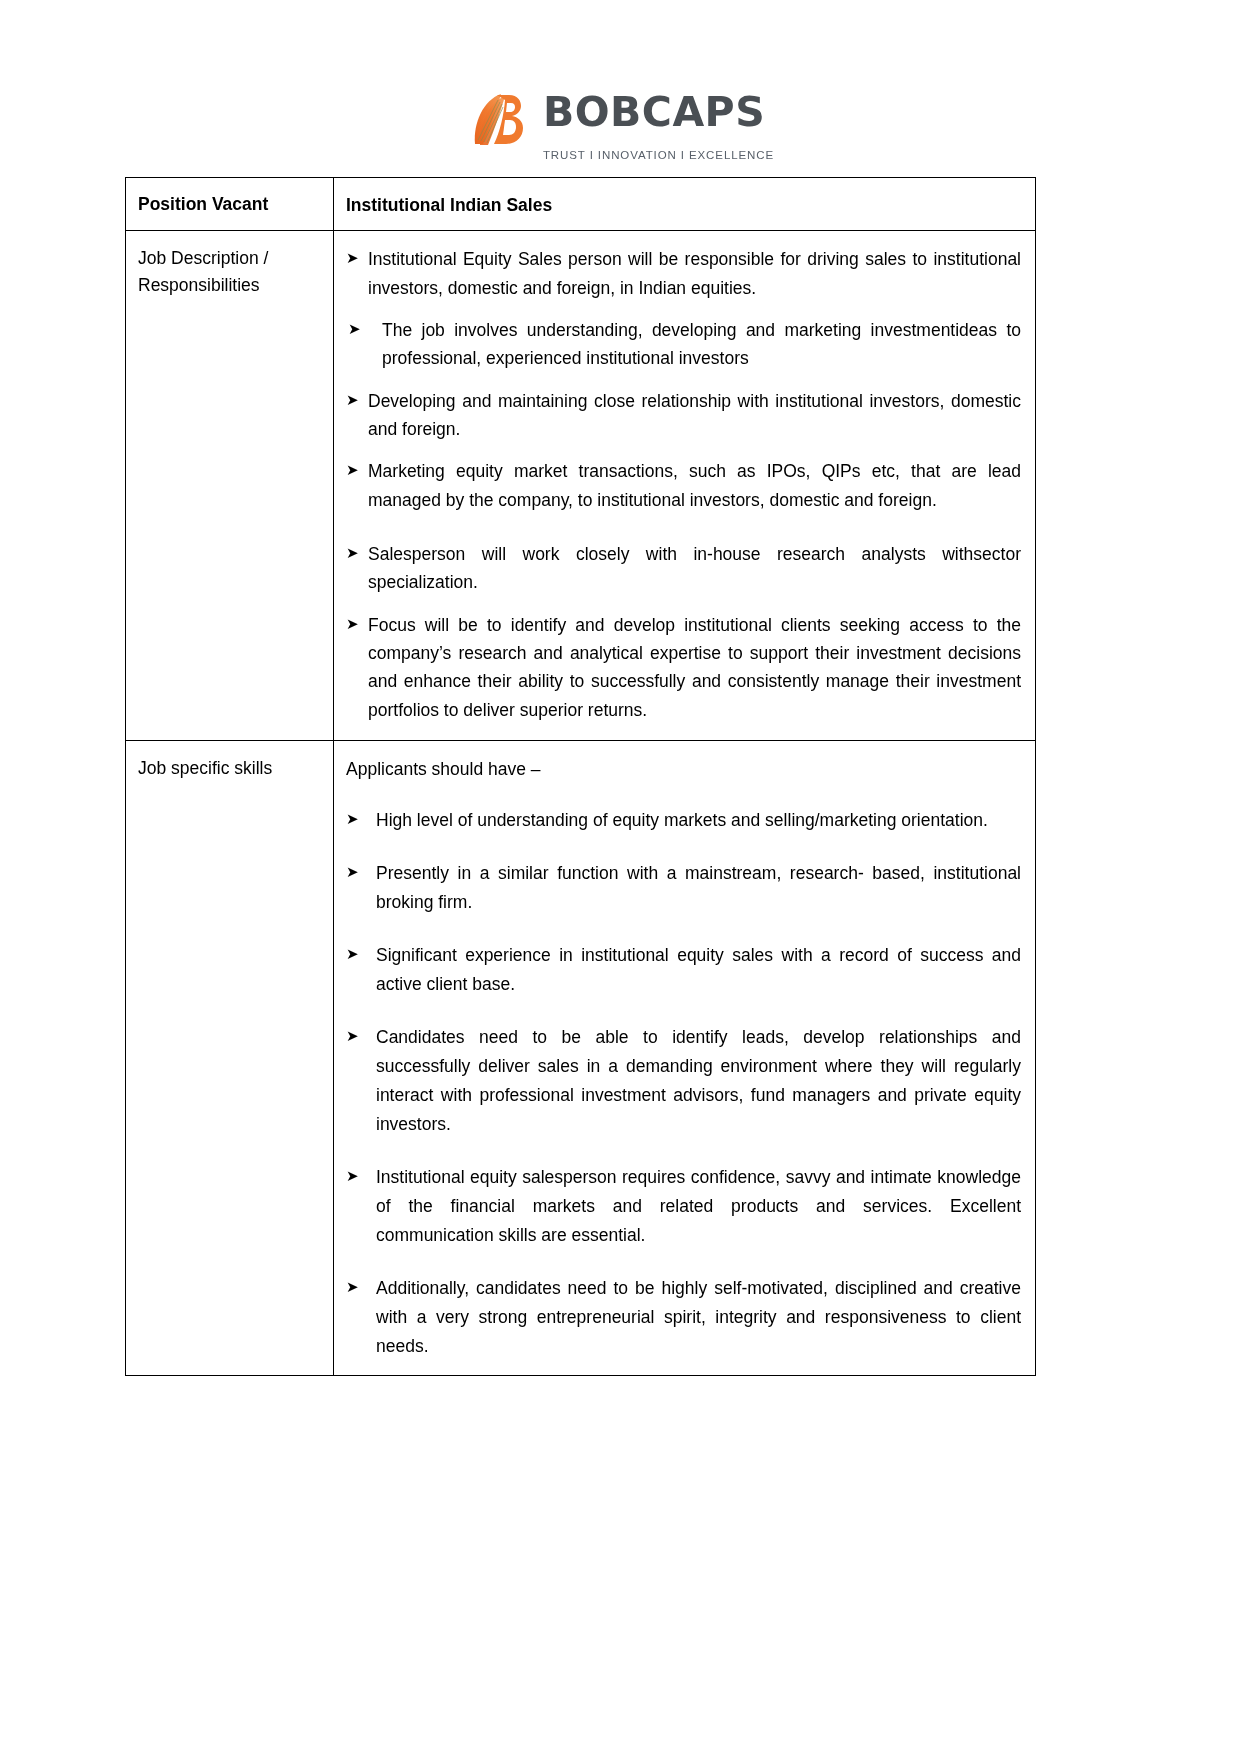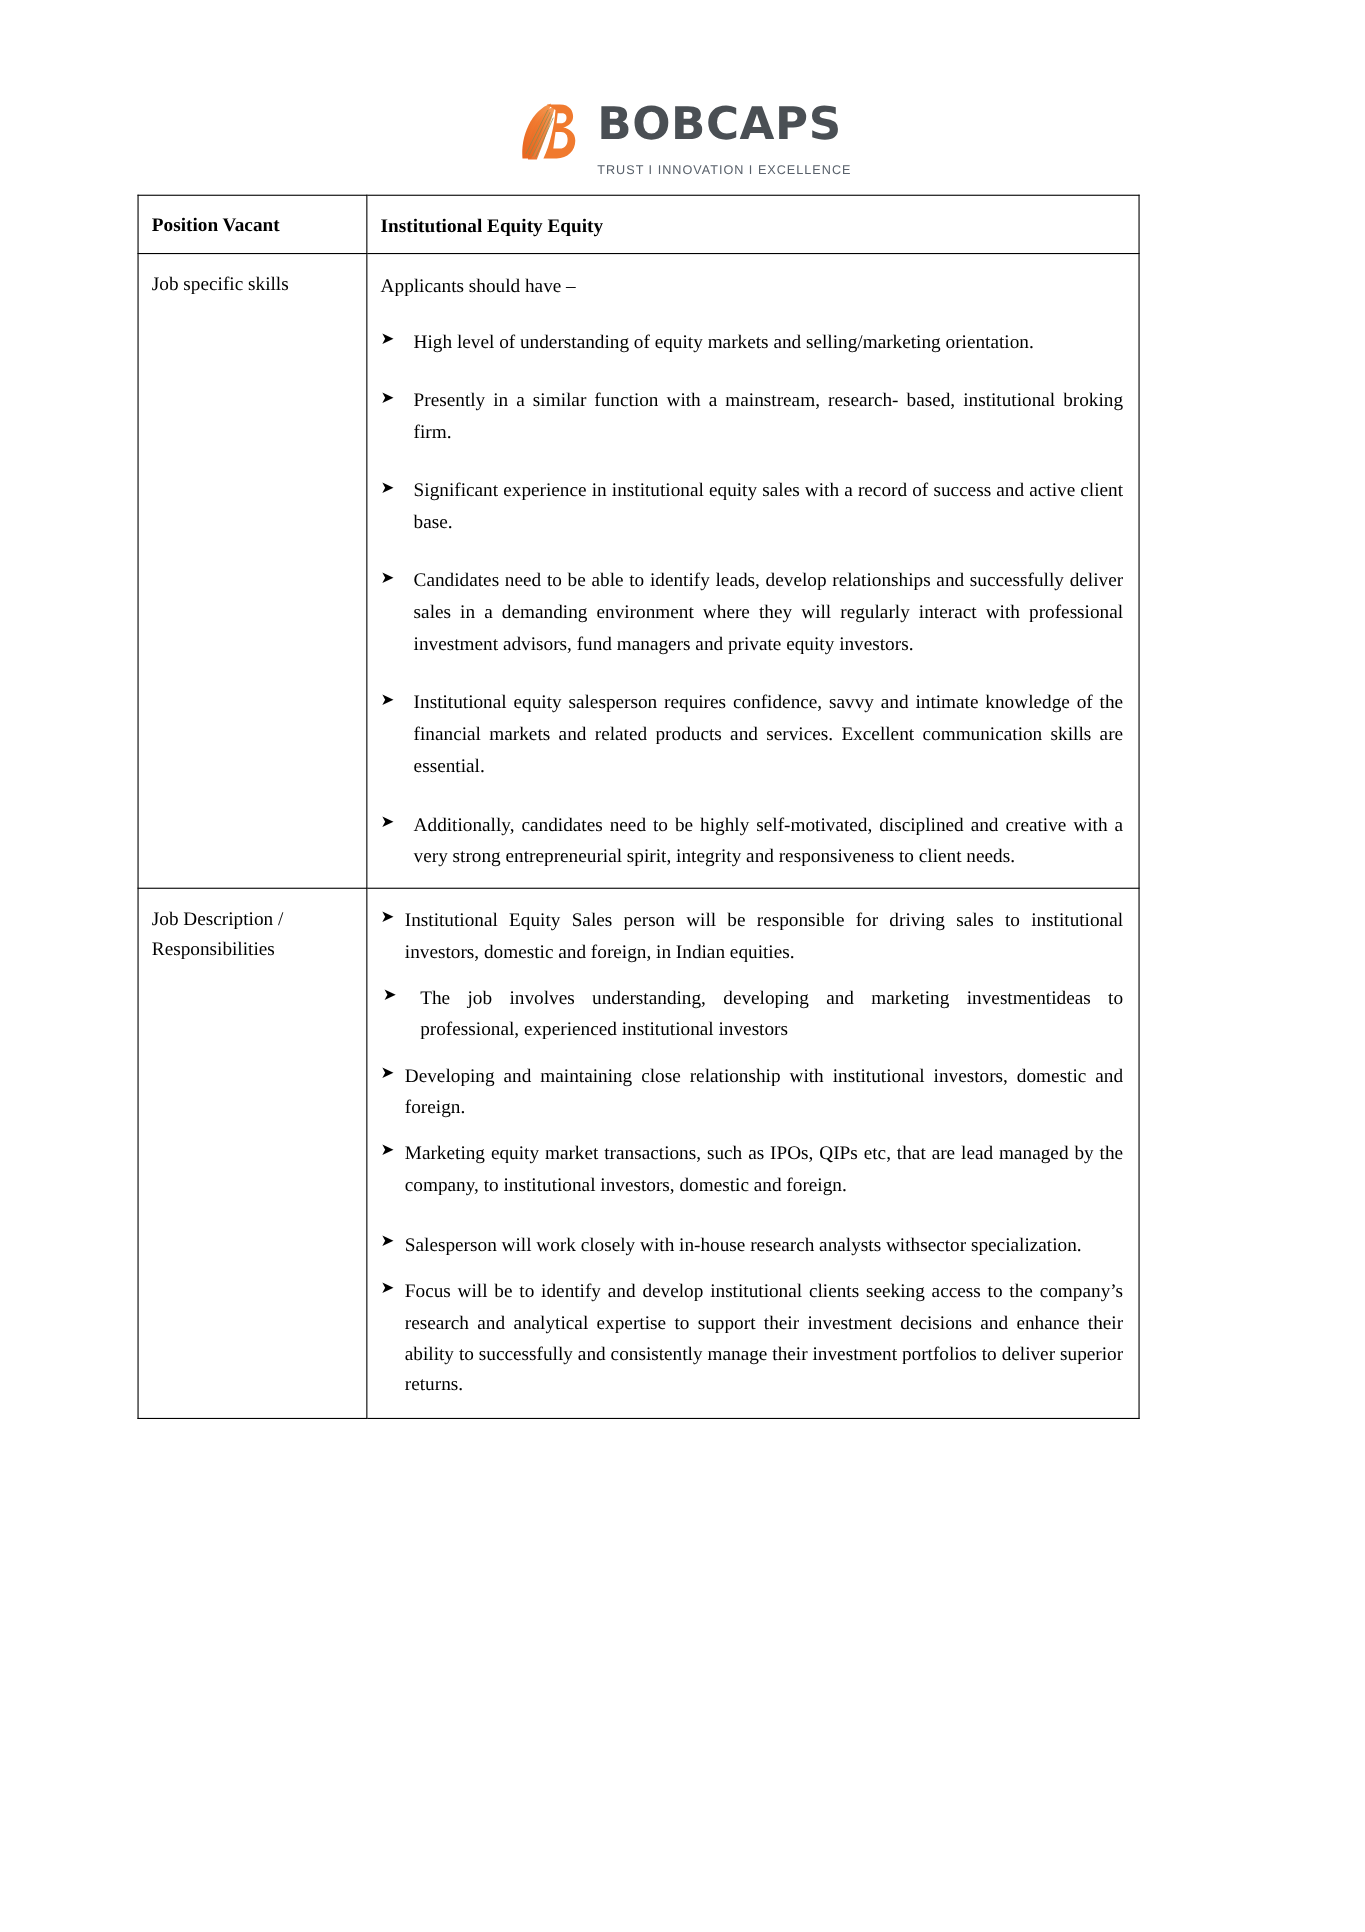--- a/index.html
+++ b/index.html
@@ -64,21 +64,20 @@
     margin-top: 16px;
     font-family: "Liberation Sans", sans-serif;
   }
 
   
   .jd-table {
     border-collapse: collapse;
     width: 910px;
     margin: 0 0 0 125px;
     table-layout: fixed;
-    font-family: Liberation Serif, serif;
   }
   .jd-table td {
     border: 1.6px solid #000000;
     vertical-align: top;
     padding: 0;
   }
   .col-label {
     width: 208px;
   }
   .col-value {
@@ -218,21 +217,57 @@
       <col class="col-label">
       <col class="col-value">
     </colgroup>
     <tbody>
 
       <tr class="header-row">
         <td>
           <div class="cell-label bold">Position Vacant</div>
         </td>
         <td>
-          <div class="cell-value bold">Institutional Equity Equity</div>
+          <div class="cell-value bold">Institutional Indian Sales</div>
+        </td>
+      </tr>
+
+      <tr>
+        <td>
+          <div class="cell-label">Job Description / Responsibilities</div>
+        </td>
+        <td>
+          <div class="cell-value">
+            <ul class="bullets">
+              <li>
+                <span class="arrow">➤</span>
+                <span>Institutional Equity Sales person will be responsible for driving sales to institutional investors, domestic and foreign, in Indian equities.</span>
+              </li>
+              <li class="indent-arrow">
+                <span class="arrow">➤</span>
+                <span>The job involves understanding, developing and marketing investmentideas to professional, experienced institutional investors</span>
+              </li>
+              <li>
+                <span class="arrow">➤</span>
+                <span>Developing and maintaining close relationship with institutional investors, domestic and foreign.</span>
+              </li>
+              <li>
+                <span class="arrow">➤</span>
+                <span>Marketing equity market transactions, such as IPOs, QIPs etc, that are lead managed by the company, to institutional investors, domestic and foreign.</span>
+              </li>
+              <li class="gap-before">
+                <span class="arrow">➤</span>
+                <span>Salesperson will work closely with in-house research analysts withsector specialization.</span>
+              </li>
+              <li>
+                <span class="arrow">➤</span>
+                <span>Focus will be to identify and develop institutional clients seeking access to the company’s research and analytical expertise to support their investment decisions and enhance their ability to successfully and consistently manage their investment portfolios to deliver superior returns.</span>
+              </li>
+            </ul>
+          </div>
         </td>
       </tr>
 
       <tr>
         <td>
           <div class="cell-label">Job specific skills</div>
         </td>
         <td>
           <div class="cell-value">
             <p class="lead-line">Applicants should have –</p>
@@ -259,52 +294,16 @@
               </li>
               <li>
                 <span class="arrow">➤</span>
                 <span>Additionally, candidates need to be highly self-motivated, disciplined and creative with a very strong entrepreneurial spirit, integrity and responsiveness to client needs.</span>
               </li>
             </ul>
           </div>
         </td>
       </tr>
 
-      <tr>
-        <td>
-          <div class="cell-label">Job Description / Responsibilities</div>
-        </td>
-        <td>
-          <div class="cell-value">
-            <ul class="bullets">
-              <li>
-                <span class="arrow">➤</span>
-                <span>Institutional Equity Sales person will be responsible for driving sales to institutional investors, domestic and foreign, in Indian equities.</span>
-              </li>
-              <li class="indent-arrow">
-                <span class="arrow">➤</span>
-                <span>The job involves understanding, developing and marketing investmentideas to professional, experienced institutional investors</span>
-              </li>
-              <li>
-                <span class="arrow">➤</span>
-                <span>Developing and maintaining close relationship with institutional investors, domestic and foreign.</span>
-              </li>
-              <li>
-                <span class="arrow">➤</span>
-                <span>Marketing equity market transactions, such as IPOs, QIPs etc, that are lead managed by the company, to institutional investors, domestic and foreign.</span>
-              </li>
-              <li class="gap-before">
-                <span class="arrow">➤</span>
-                <span>Salesperson will work closely with in-house research analysts withsector specialization.</span>
-              </li>
-              <li>
-                <span class="arrow">➤</span>
-                <span>Focus will be to identify and develop institutional clients seeking access to the company’s research and analytical expertise to support their investment decisions and enhance their ability to successfully and consistently manage their investment portfolios to deliver superior returns.</span>
-              </li>
-            </ul>
-          </div>
-        </td>
-      </tr>
-
     </tbody>
   </table>
 
 </div>
 
 </body></html>

